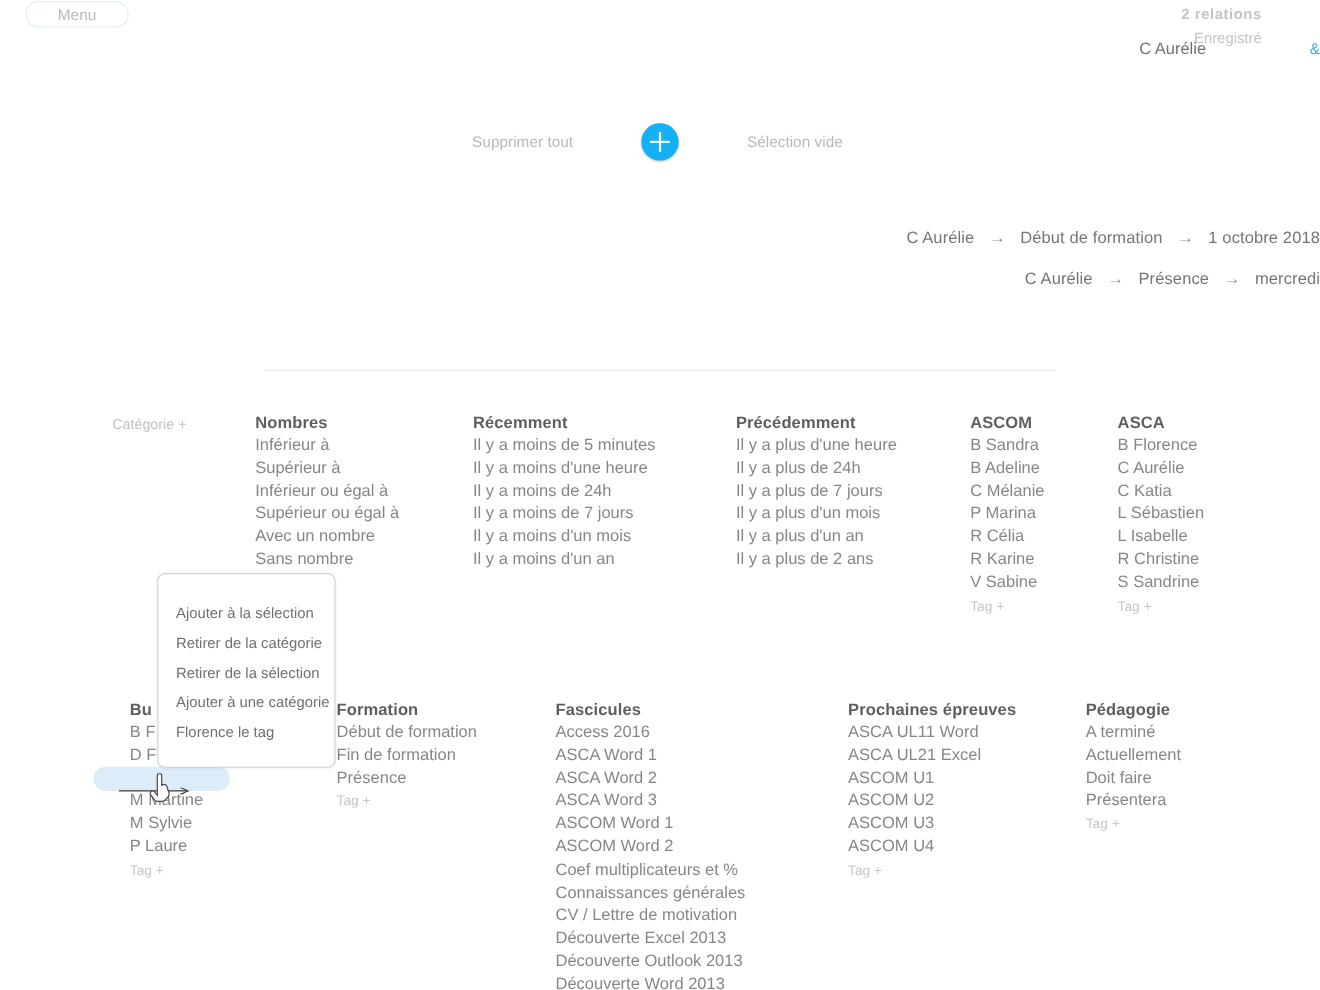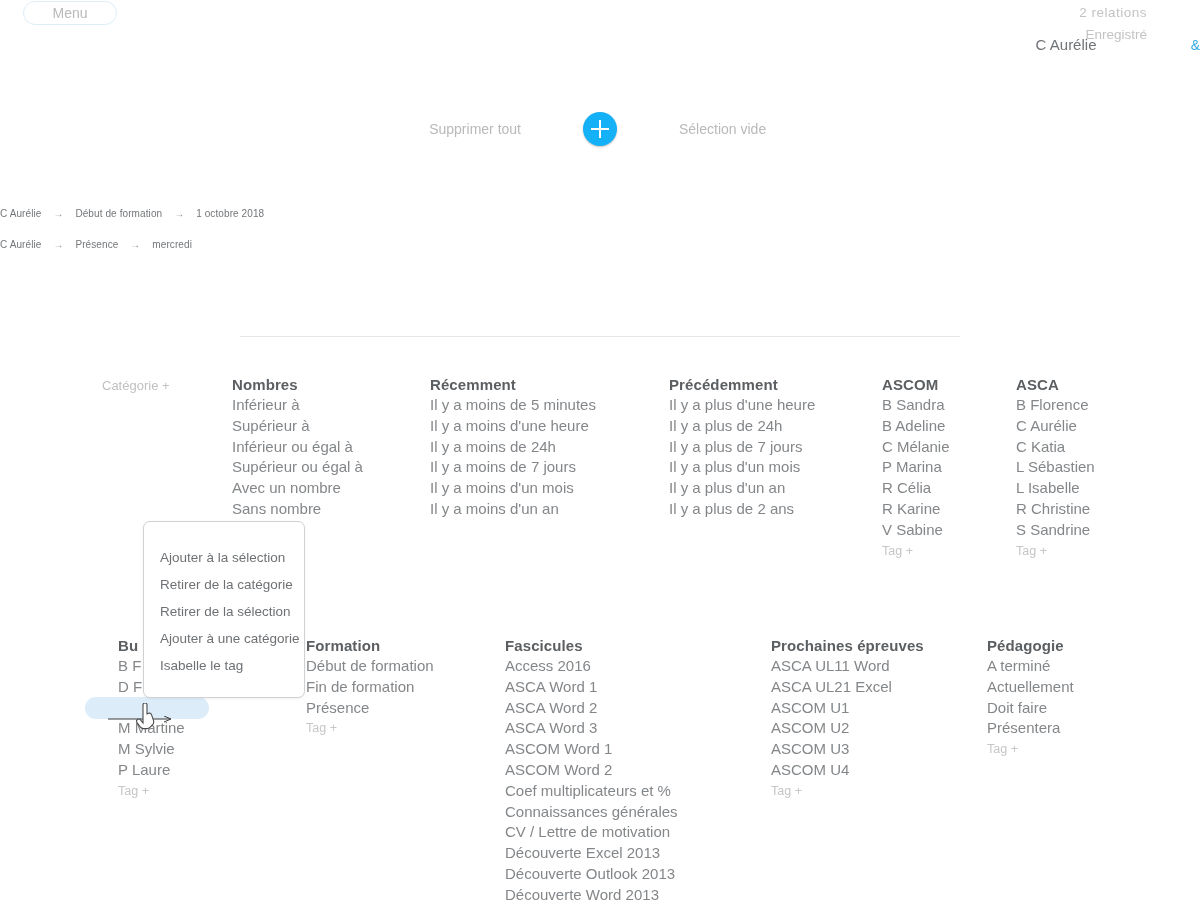--- a/index.html
+++ b/index.html
@@ -26,21 +26,21 @@
     text-align: center;
     cursor: pointer;
   }
   .topright {
     position: absolute; right: 14px; top: 2px;
     text-align: right;
     color: #c3c3c3;
     font-size: 13.5px;
     line-height: 22px;
   }
-  .topright .rel-count { letter-spacing: .5px; }
+  .topright .rel-count { letter-spacing: .5px; font-weight: bold; }
 
   .title-row {
     position: absolute; left: 0; top: 36px; width: 1200px;
     text-align: right;
     font-size: 15px;
     color: #6f7276;
   }
   .title-row .ttl { display: inline-block; }
   .title-row .amp {
     display: inline-block;
@@ -74,22 +74,22 @@
   }
   .plus-btn::before, .plus-btn::after {
     content: ""; position: absolute; background: #fff;
   }
   .plus-btn::before { left: 8px; right: 8px; top: 16px; height: 2.4px; }
   .plus-btn::after  { top: 8px; bottom: 8px; left: 16px; width: 2.4px; }
 
   
   .relations { position: absolute; left: 0; top: 198px; width: 1200px; }
   .relation {
-    text-align: left;
-    font-size: 10px;
+    text-align: right;
+    font-size: 15px;
     color: #737679;
     padding: 10px 0;
     letter-spacing: .1px;
     cursor: pointer;
   }
   .relation span { display: inline-block; }
   .relation .arw { margin: 0 9px; color: #8d9094; }
 
   
   .divider {
@@ -359,16 +359,16 @@
     <path d="M7 2 c0-1.1 .9-2 2-2 s2 .9 2 2 v9 l1.5-.7 c1.2-.5 2.6 .1 3 1.3 l2 5.8
              c.5 1.6 .1 3.4-1.1 4.6 l-2.2 2.2 c-.9 .9-2.1 1.4-3.3 1.4 H7.5
              c-1.3 0-2.5-.6-3.3-1.7 L1 19.6 c-.7-1-.5-2.4 .5-3.1 1-.7 2.3-.5 3 .4 L7 20 Z" fill="#ffffff" stroke="#4a4a4a" stroke-width="1.1"></path>
   </svg>
 
   <div class="ctx-menu" id="ctx-menu">
       <div class="mi">Ajouter à la sélection</div>
       <div class="mi">Retirer de la catégorie</div>
       <div class="mi">Retirer de la sélection</div>
       <div class="mi">Ajouter à une catégorie</div>
-      <div class="mi">Isabelle le tag</div>
+      <div class="mi">Florence le tag</div>
     </div>
 
 </div>
 
 </body></html>

